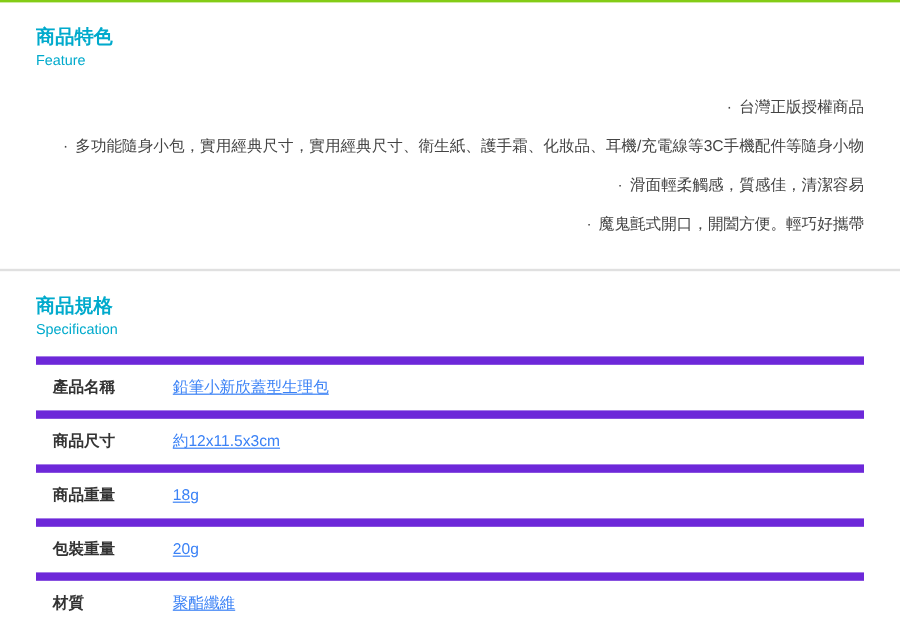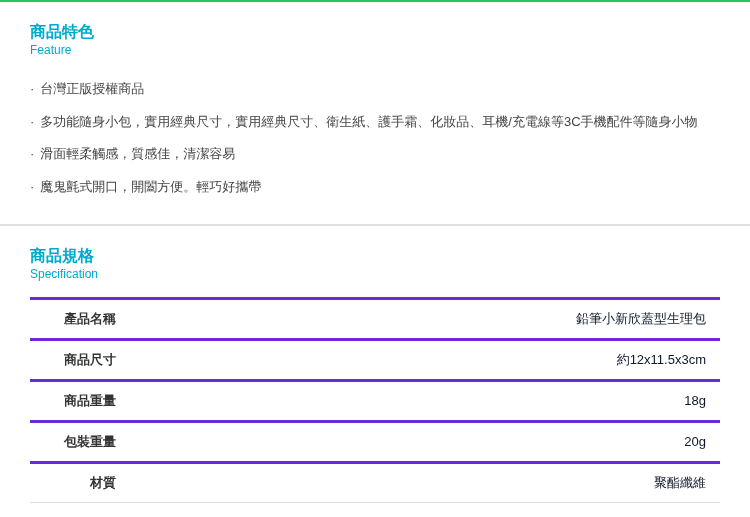--- a/index.html
+++ b/index.html
@@ -18,21 +18,21 @@
     }
 
     .page-wrapper {
       width: 750px;
       padding: 0;
     }
 
     
     .feature-section {
       padding: 20px 30px 20px 30px;
-      border-top: 2px solid #22c55e;
+      border-top: 2px solid #84cc16;
     }
 
     .section-title-zh {
       font-size: 16px;
       font-weight: bold;
       color: #00aacc;
       line-height: 1.3;
     }
 
     .section-title-en {
@@ -44,20 +44,21 @@
     .feature-list {
       list-style: none;
       padding: 0;
     }
 
     .feature-list li {
       padding: 6px 0;
       font-size: 13px;
       color: #444;
       line-height: 1.6;
+      text-align: right;
     }
 
     .feature-list li::before {
       content: "·";
       margin-right: 6px;
       color: #444;
     }
 
     
     .spec-section {
@@ -65,43 +66,43 @@
       border-top: 2px solid #e0e0e0;
     }
 
     .spec-table {
       width: 100%;
       border-collapse: collapse;
       margin-top: 10px;
     }
 
     .spec-table tr {
-      border-top: 3px solid #6d28d9;
-      text-align: right;
+      border-top: 7px solid #6d28d9;
     }
 
     .spec-table tr:last-child {
       border-bottom: 1px solid #e0e0e0;
     }
 
     .spec-table td {
       padding: 10px 14px;
       font-size: 13px;
       vertical-align: middle;
     }
 
     .spec-table td:first-child {
       font-weight: bold;
       color: #333;
       width: 100px;
       white-space: nowrap;
     }
 
     .spec-table td:last-child {
-      color: #0f172a;
+      color: #3b82f6;
+      text-decoration: underline;
     }
   </style>
 </head>
 <body>
 
 <div class="page-wrapper">
 
   <div class="feature-section">
     <div class="section-title-zh">商品特色</div>
     <div class="section-title-en">Feature</div>

